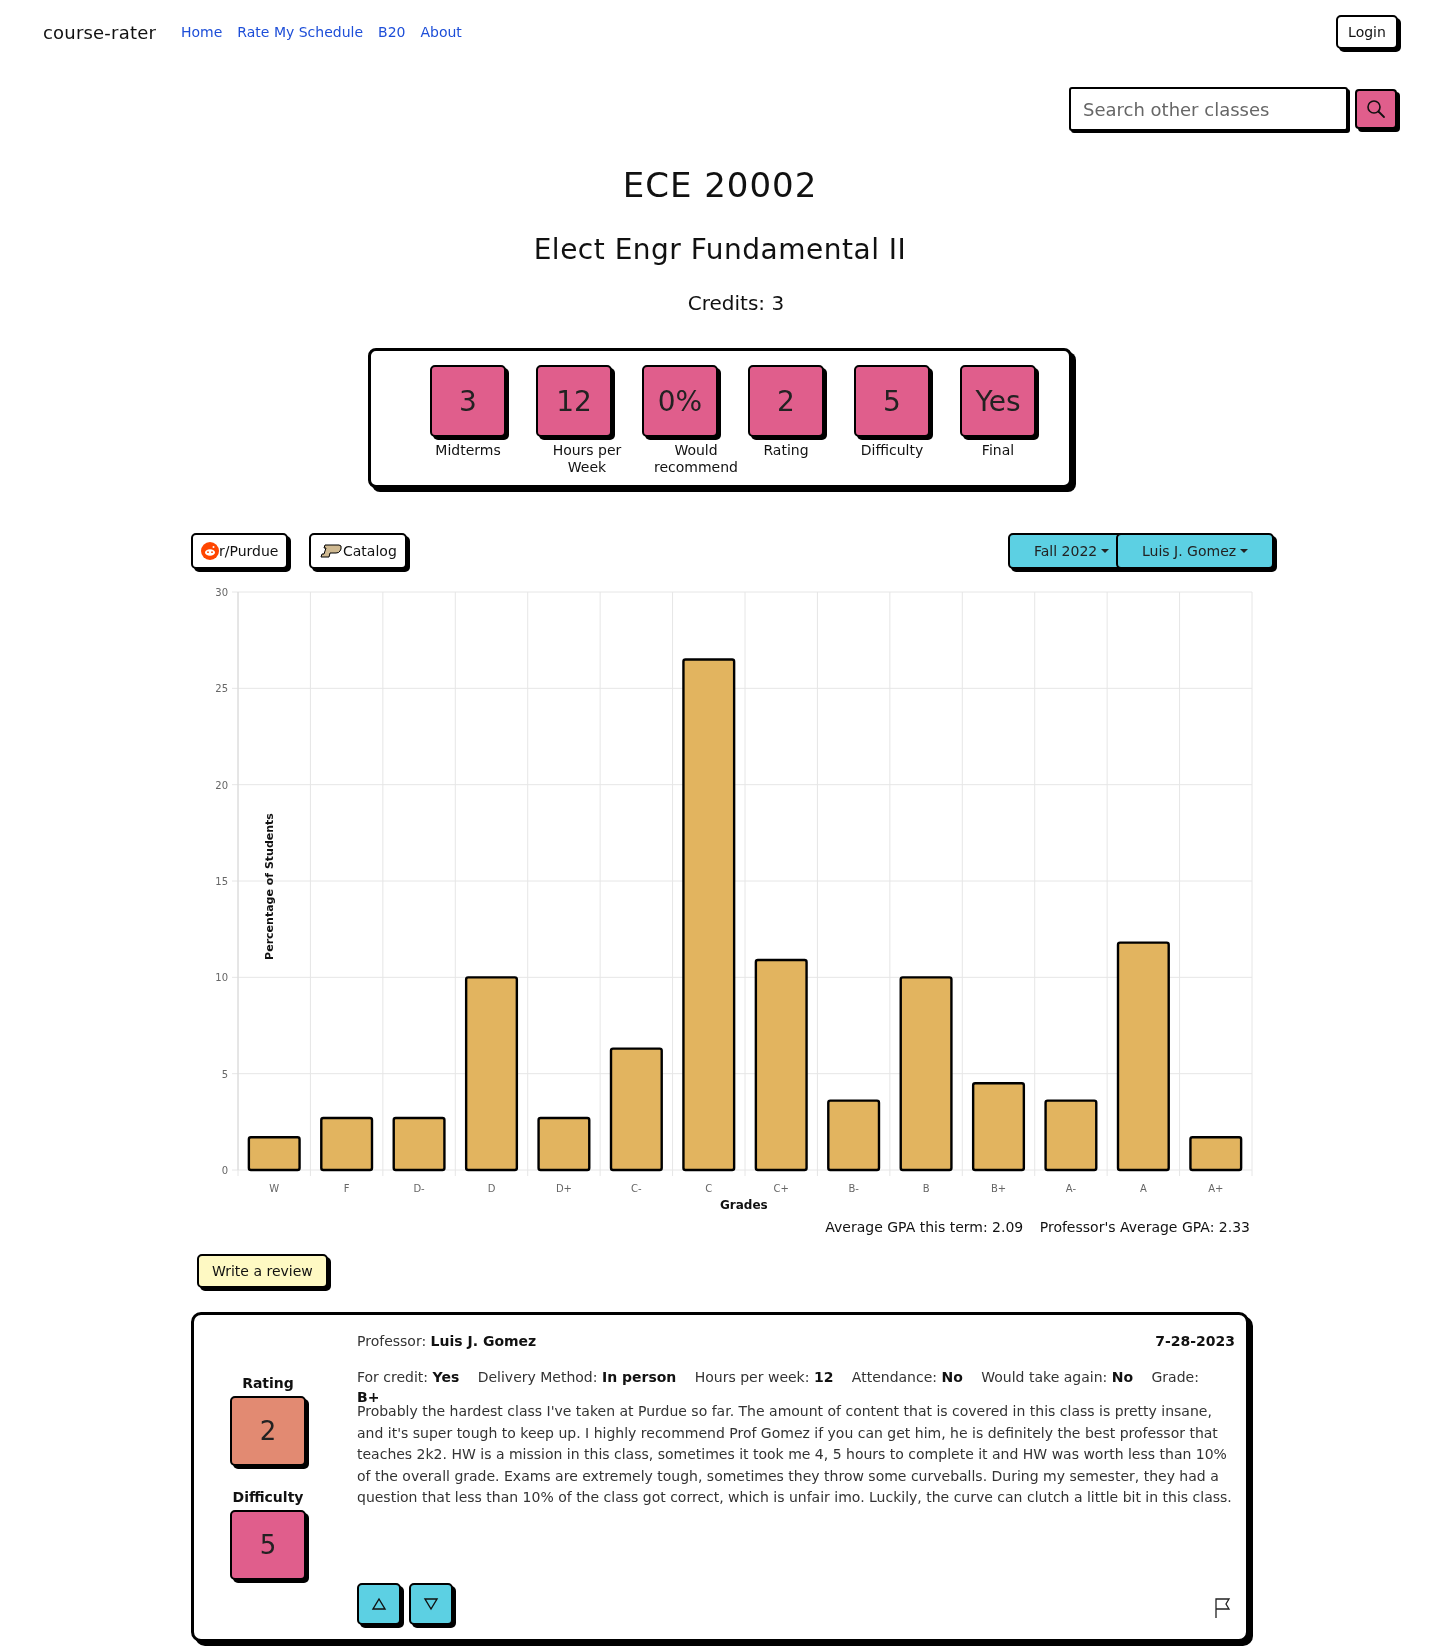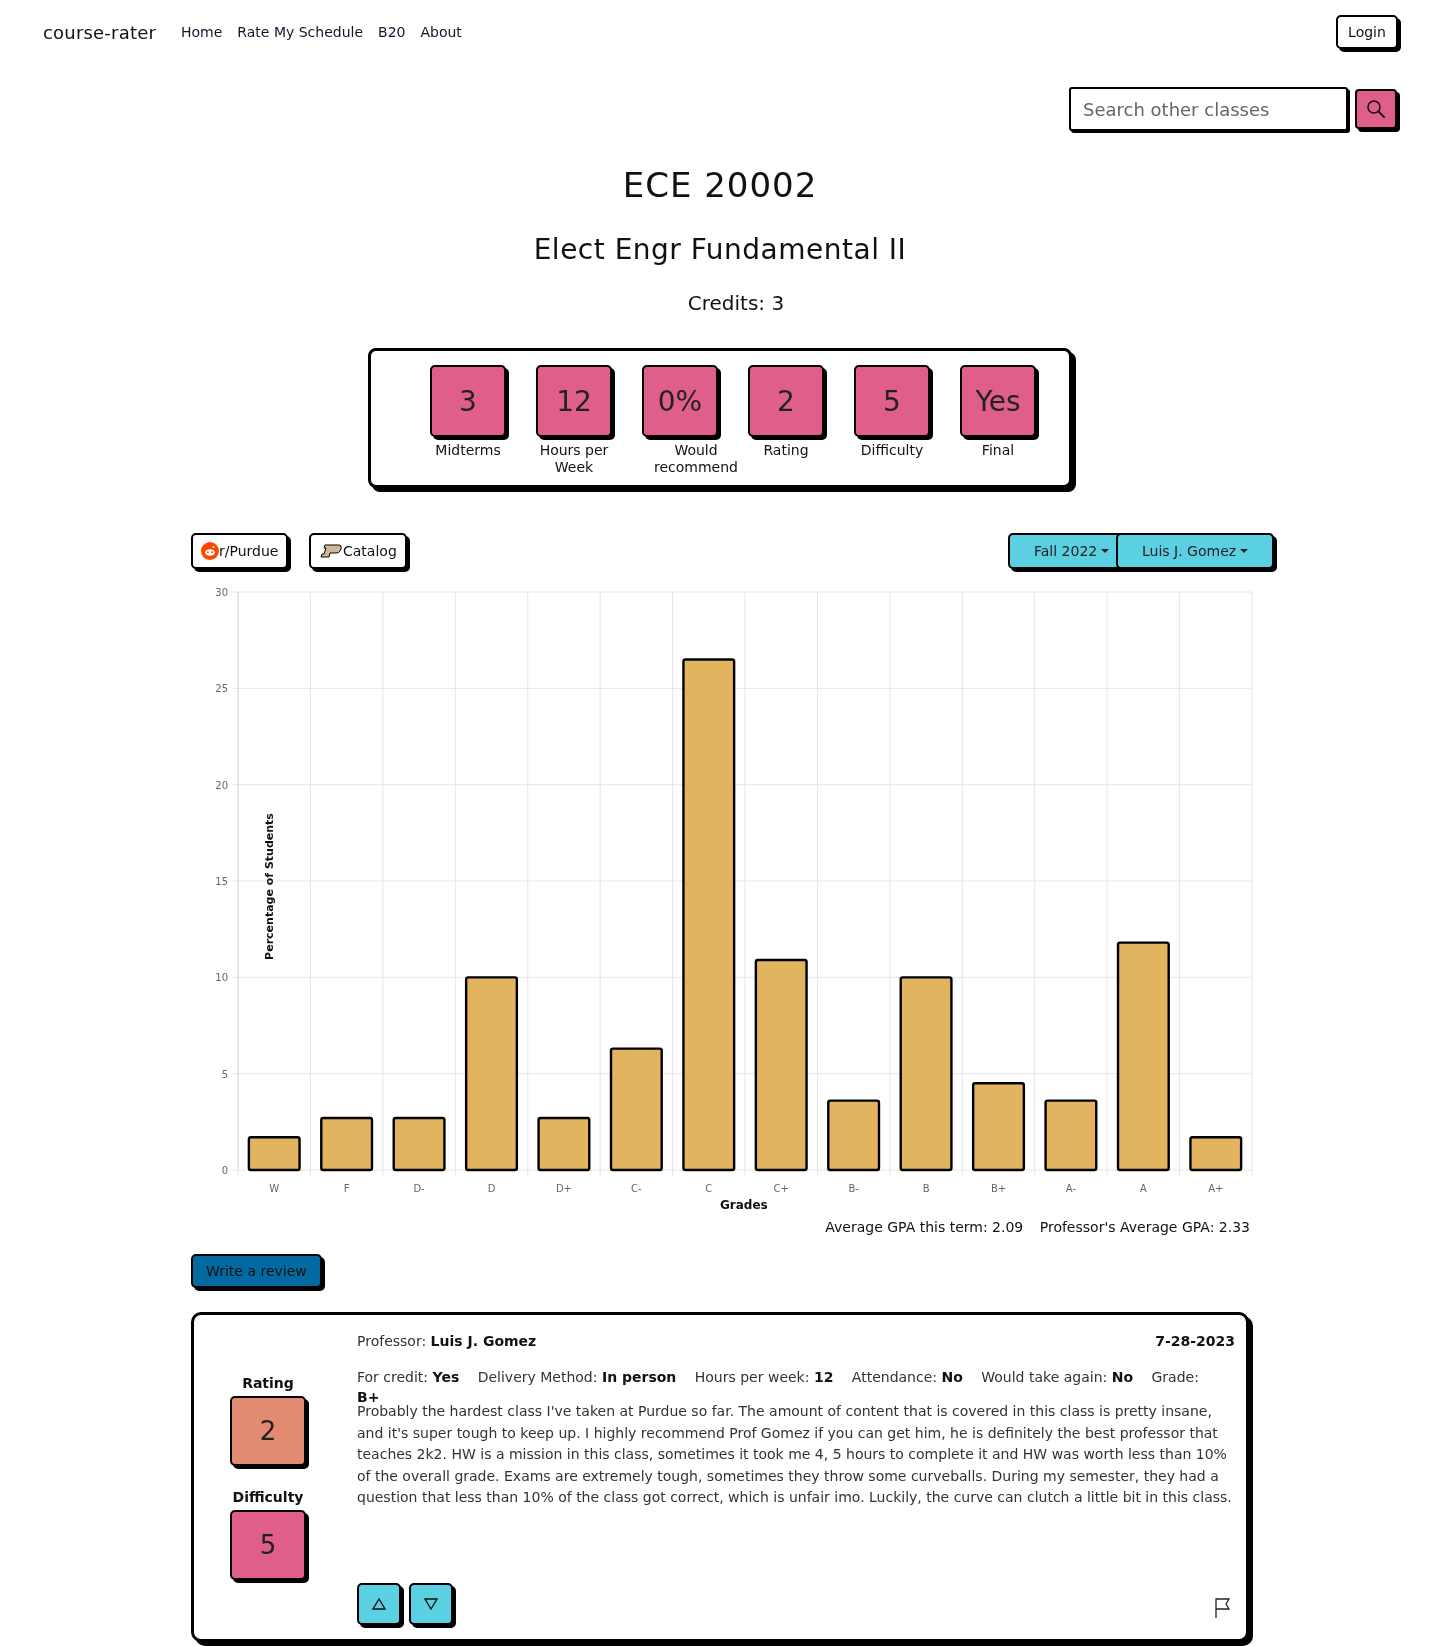--- a/index.html
+++ b/index.html
@@ -2,21 +2,21 @@
 <html><head>
 <meta charset="utf-8">
 <style>
   * { box-sizing: border-box; margin: 0; padding: 0; }
   html, body { width: 1440px; height: 1646px; background: #ffffff; overflow: hidden; }
   body { font-family: "DejaVu Sans", sans-serif; color: #111; position: relative; }
 
   .nav { position: absolute; left: 0; top: 0; width: 1440px; height: 64px; }
   .brand { position: absolute; left: 43px; top: 22px; font-size: 18px; color: #111; letter-spacing: 0.2px; }
   .nav-links { position: absolute; left: 181px; top: 24px; display: flex; gap: 15px; font-size: 14px; }
-  .nav-links span { cursor: pointer; color: #0f172a; }
+  .nav-links span { cursor: pointer; color: #1d4ed8; }
   .login-btn { position: absolute; left: 1336px; top: 15px; width: 62px; height: 34px; border: 2px solid #000; border-radius: 5px; background: #fff; box-shadow: 3px 3px 0 #000; font-size: 14px; display: flex; align-items: center; justify-content: center; }
 
   .search-wrap { position: absolute; left: 1069px; top: 87px; }
   .search-input { position: absolute; left: 0; top: 0; width: 279px; height: 44px; border: 2px solid #000; border-radius: 3px; box-shadow: 2px 2px 0 #000; padding: 4px 12px; font-size: 18px; font-family: "DejaVu Sans", sans-serif; color: #333; }
   .search-input::placeholder { color: #666; }
   .search-btn { position: absolute; left: 286px; top: 2px; width: 42px; height: 40px; background: #e05e8c; border: 2px solid #000; border-radius: 4px; box-shadow: 3px 3px 0 #000; display: flex; align-items: center; justify-content: center; }
 
   .title { position: absolute; left: 0; width: 1440px; text-align: center; }
   .course-code { top: 165px; font-size: 34px; letter-spacing: 1px; }
   .course-name { top: 233px; font-size: 28px; letter-spacing: 0.5px; }
@@ -30,21 +30,21 @@
   .btn-link { position: absolute; top: 533px; height: 36px; border: 2px solid #000; border-radius: 5px; background: #fff; box-shadow: 3px 3px 0 #000; display: flex; align-items: center; gap: 0; padding: 0 8px; font-size: 14px; }
   .btn-drop { position: absolute; top: 533px; height: 36px; border: 2px solid #000; border-radius: 5px; background: #5cd0e3; box-shadow: 3px 3px 0 #000; display: flex; align-items: center; padding: 0 24px; font-size: 14px; color: #222; }
   .caret { display: inline-block; width: 0; height: 0; border-left: 4px solid transparent; border-right: 4px solid transparent; border-top: 4px solid #222; margin-left: 4px; }
 
   .chart { position: absolute; left: 190px; top: 580px; width: 1070px; height: 640px; }
   .y-title { position: absolute; left: 196px; top: 880px; font-size: 11px; font-weight: bold; transform: rotate(-90deg); transform-origin: center; white-space: nowrap; }
   .x-title { position: absolute; left: 720px; top: 1198px; font-size: 12px; font-weight: bold; }
   .gpa-line { position: absolute; right: 190px; top: 1219px; font-size: 14px; }
   .gpa-line span { margin-left: 12px; }
 
-  .write-btn { position: absolute; left: 191px; top: 1254px; height: 34px; padding: 0 13px; background: #0369a1; border: 2px solid #000; border-radius: 5px; box-shadow: 3px 3px 0 #000; font-size: 14px; display: flex; align-items: center; }
+  .write-btn { position: absolute; left: 197px; top: 1254px; height: 34px; padding: 0 13px; background: #fef9c3; border: 2px solid #000; border-radius: 5px; box-shadow: 3px 3px 0 #000; font-size: 14px; display: flex; align-items: center; }
 
   .review-card { position: absolute; left: 191px; top: 1312px; width: 1058px; height: 330px; border: 3px solid #000; border-radius: 10px; box-shadow: 4px 4px 0 #000; background: #fff; }
   .rv-side { position: absolute; left: 36px; width: 76px; text-align: center; }
   .rv-side-label { font-size: 14px; font-weight: bold; margin-bottom: 5px; }
   .rv-box { width: 76px; height: 70px; border: 2px solid #000; border-radius: 5px; box-shadow: 3px 3px 0 #000; display: flex; align-items: center; justify-content: center; font-size: 26px; color: #222; }
   .rv-body { position: absolute; left: 163px; top: 16px; width: 878px; font-size: 14px; color: #333; }
   .rv-row { height: 36px; line-height: 20px; }
   .rv-row b { color: #111; }
   .rv-meta-item { margin-right: 14px; }
   .rv-date { position: absolute; right: 0; top: 0; font-weight: bold; color: #111; }
@@ -81,21 +81,21 @@
 <div class="title course-name">Elect Engr Fundamental II</div>
 <div class="title credits">Credits: 3</div>
 
 <div class="stats-card">
   <div class="stat" style="left:42px">
     <div class="stat-box">3</div>
     <div class="stat-label">Midterms</div>
   </div>
   <div class="stat" style="left:148px">
     <div class="stat-box">12</div>
-    <div class="stat-label" style="width:80px;margin-left:15px;margin-right:15px">Hours per Week</div>
+    <div class="stat-label" style="width:80px;margin-left:28px;margin-right:15px">Hours per Week</div>
   </div>
   <div class="stat" style="left:254px">
     <div class="stat-box">0%</div>
     <div class="stat-label" style="width:100px;margin-left:21px">Would recommend</div>
   </div>
   <div class="stat" style="left:360px">
     <div class="stat-box">2</div>
     <div class="stat-label">Rating</div>
   </div>
   <div class="stat" style="left:466px">

